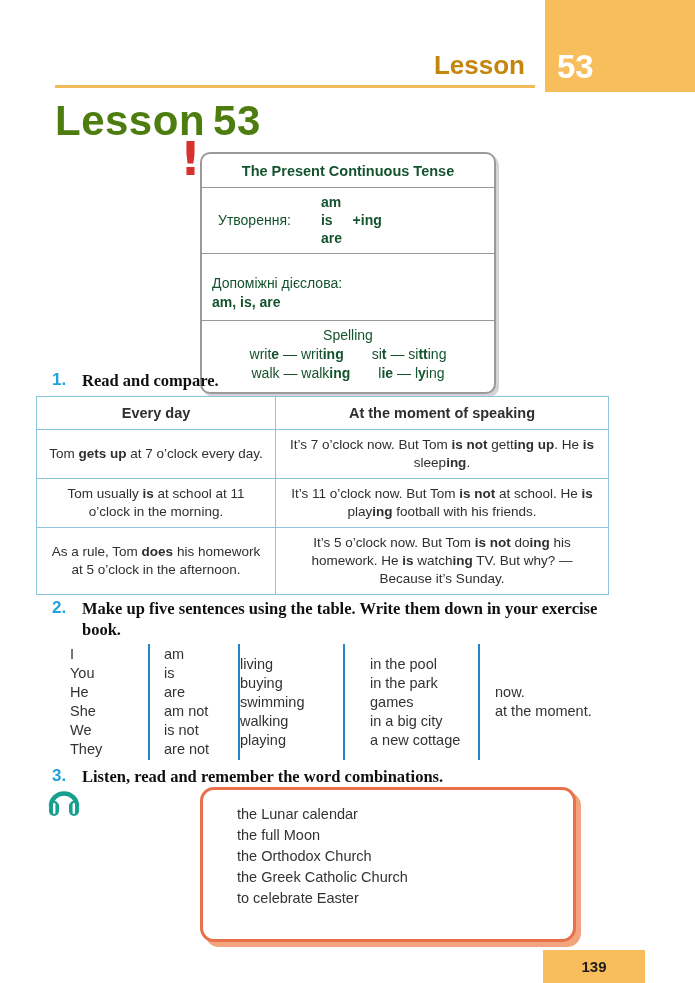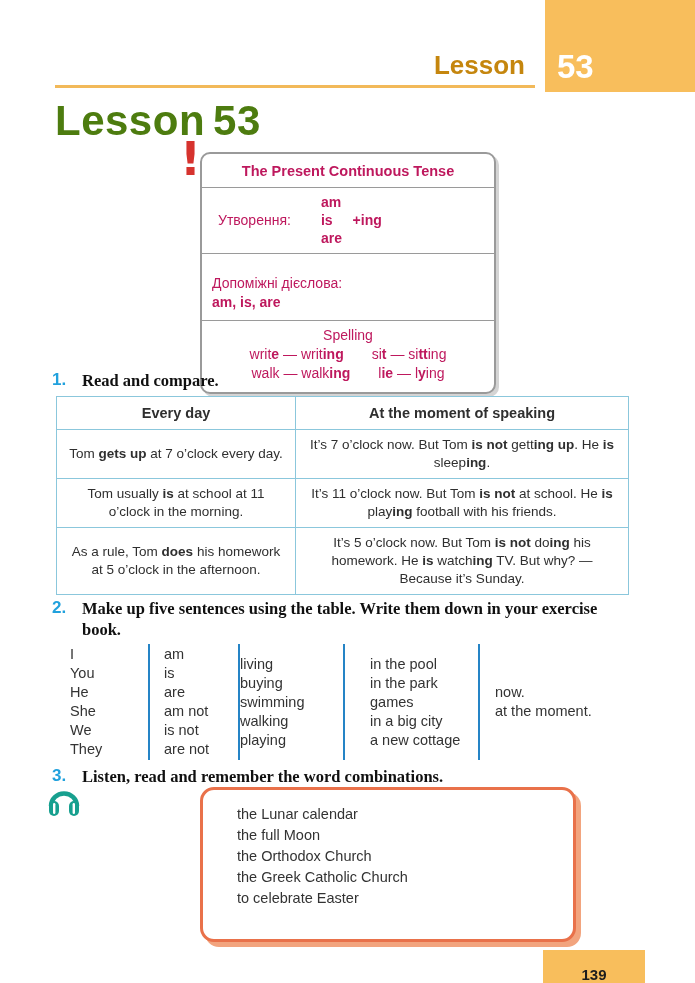--- a/index.html
+++ b/index.html
@@ -27,21 +27,21 @@
 
   .attention {
     position:absolute; left:180px; top:136px; font-size:46px; font-weight:bold;
     color:#D6332E; font-family:"DejaVu Sans", sans-serif; line-height:1;
   }
 
   
   .grammar-box {
     position:absolute; left:200px; top:152px; width:296px; box-sizing:border-box;
     background:#ffffff; border:2px solid #9a9a9a; border-radius:10px;
-    box-shadow:3px 3px 0 #d4d4d4; font-size:14px; color:#be185d;
+    box-shadow:3px 3px 0 #d4d4d4; font-size:14px; color:#14532d;
   }
   .gb-section { border-top:1.5px solid #9a9a9a; }
   .gb-title { border-top:none; text-align:center; font-weight:bold; font-size:14.5px; padding:9px 10px 8px; }
   .gb-formation { display:flex; align-items:center; padding:5px 10px 6px 16px; }
   .gb-forms { margin-left:30px; font-weight:bold; line-height:18px; }
   .gb-mid { display:flex; }
   .gb-mid .suffix { margin-left:20px; }
   .gb-aux { text-align:left; line-height:19px; padding:20px 10px 8px; }
   .gb-aux .verbs { font-weight:bold; }
   .gb-spelling { text-align:center; padding:5px 10px 9px; line-height:19px; }
@@ -53,21 +53,21 @@
     color:#21A1DD; font-weight:bold; font-size:17px; width:30px; flex:0 0 30px;
     font-family:"Liberation Sans", sans-serif;
   }
   .ex-text {
     font-family:"Liberation Serif", serif; font-weight:bold; font-size:16.5px;
     color:#101010; line-height:21px;
   }
 
   
   .compare-table {
-    position:absolute; left:56px; top:396px; width:573px; border-collapse:collapse;
+    position:absolute; left:36px; top:396px; width:573px; border-collapse:collapse;
     background:#ffffff;
   }
   .compare-table th, .compare-table td {
     border:1.6px solid #8BC7DC; text-align:center; vertical-align:middle;
     font-size:13.5px; line-height:18px; padding:6px 12px; color:#2f2f2f; font-weight:normal;
   }
   .compare-table th { font-size:14.5px; font-weight:bold; padding:7px 10px; }
   .compare-table .col-left { width:218px; }
 
   
@@ -89,21 +89,21 @@
   .phrase-box {
     position:absolute; left:200px; top:787px; width:376px; box-sizing:border-box;
     background:#ffffff; border:3px solid #E9714A; border-radius:14px;
     box-shadow:5px 5px 0 #F2A47E; padding:14px 18px 30px 34px;
     font-size:14.5px; line-height:21px; color:#333;
   }
 
   
   .page-num {
     position:absolute; left:543px; top:950px; width:102px; height:33px;
-    background:#F8BE5C; display:flex; align-items:flex-end; justify-content:center;
+    background:#F8BE5C; display:flex; align-items:center; justify-content:center;
     font-weight:bold; font-size:15px; color:#1d1d1d;
   }
 </style>
 </head>
 <body>
 
 <div class="page">
 
   <span class="header-lesson">Lesson</span>
   <div class="header-tab">

